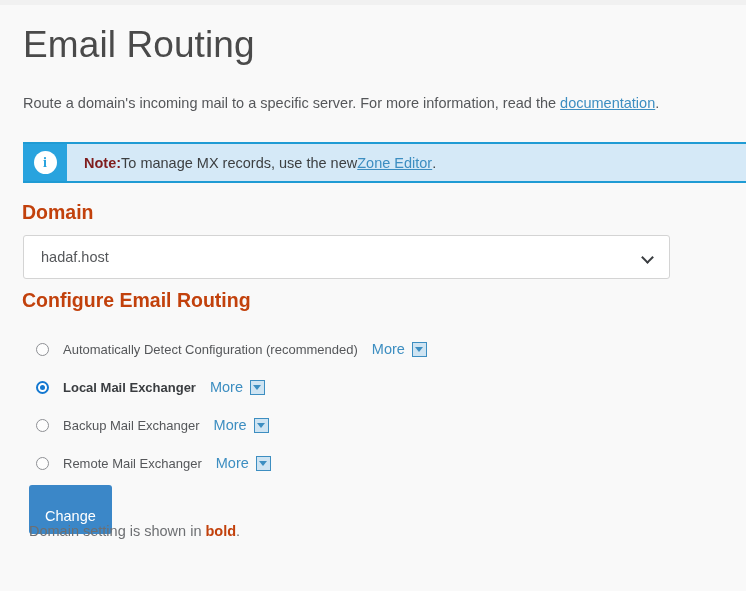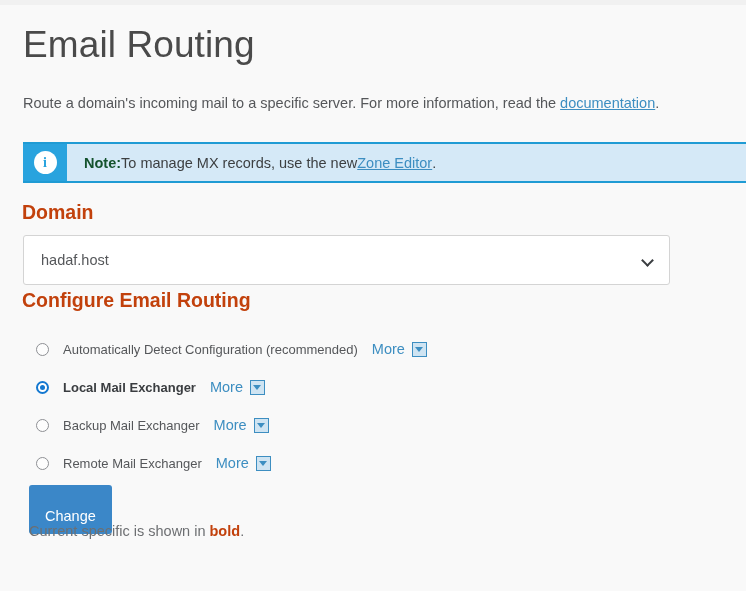--- a/index.html
+++ b/index.html
@@ -85,42 +85,42 @@
     justify-content: center;
     line-height: 1;
   }
   .notice-text {
     display: flex;
     align-items: center;
     padding-left: 17px;
     font-size: 14.5px;
     color: #3c3f41;
   }
-  .notice-text b { font-weight: bold; color: #14532d; }
+  .notice-text b { font-weight: bold; color: #7f1d1d; }
   h2.section {
     margin: 0;
     font-size: 19.5px;
     font-weight: bold;
     color: #c2410c;
   }
   .domain-heading {
     position: absolute;
     left: 22px;
     top: 196px;
   }
   .select-wrap {
     position: absolute;
     left: 23px;
     top: 230px;
     width: 647px;
     height: 33px;
   }
   .select-box {
     width: 100%;
-    height: 50px;
+    height: 44px;
     box-sizing: border-box;
     background: #ffffff;
     border: 1px solid #d4d4d4;
     border-radius: 3px;
     display: flex;
     align-items: center;
     padding: 0 10px 0 17px;
     font-size: 14.5px;
     color: #55575a;
     cursor: pointer;
@@ -309,15 +309,15 @@
       <span class="more-link">More</span>
       <span class="caret-box">
           <i></i>
         </span>
     </div>
 
   </div>
 
   <button class="change-button">Change</button>
 
-  <div class="footnote"><span>Current specific is shown in </span><b>bold</b><span>.</span></div>
+  <div class="footnote"><span>Domain setting is shown in </span><b>bold</b><span>.</span></div>
 
 </div>
 
 </body></html>

